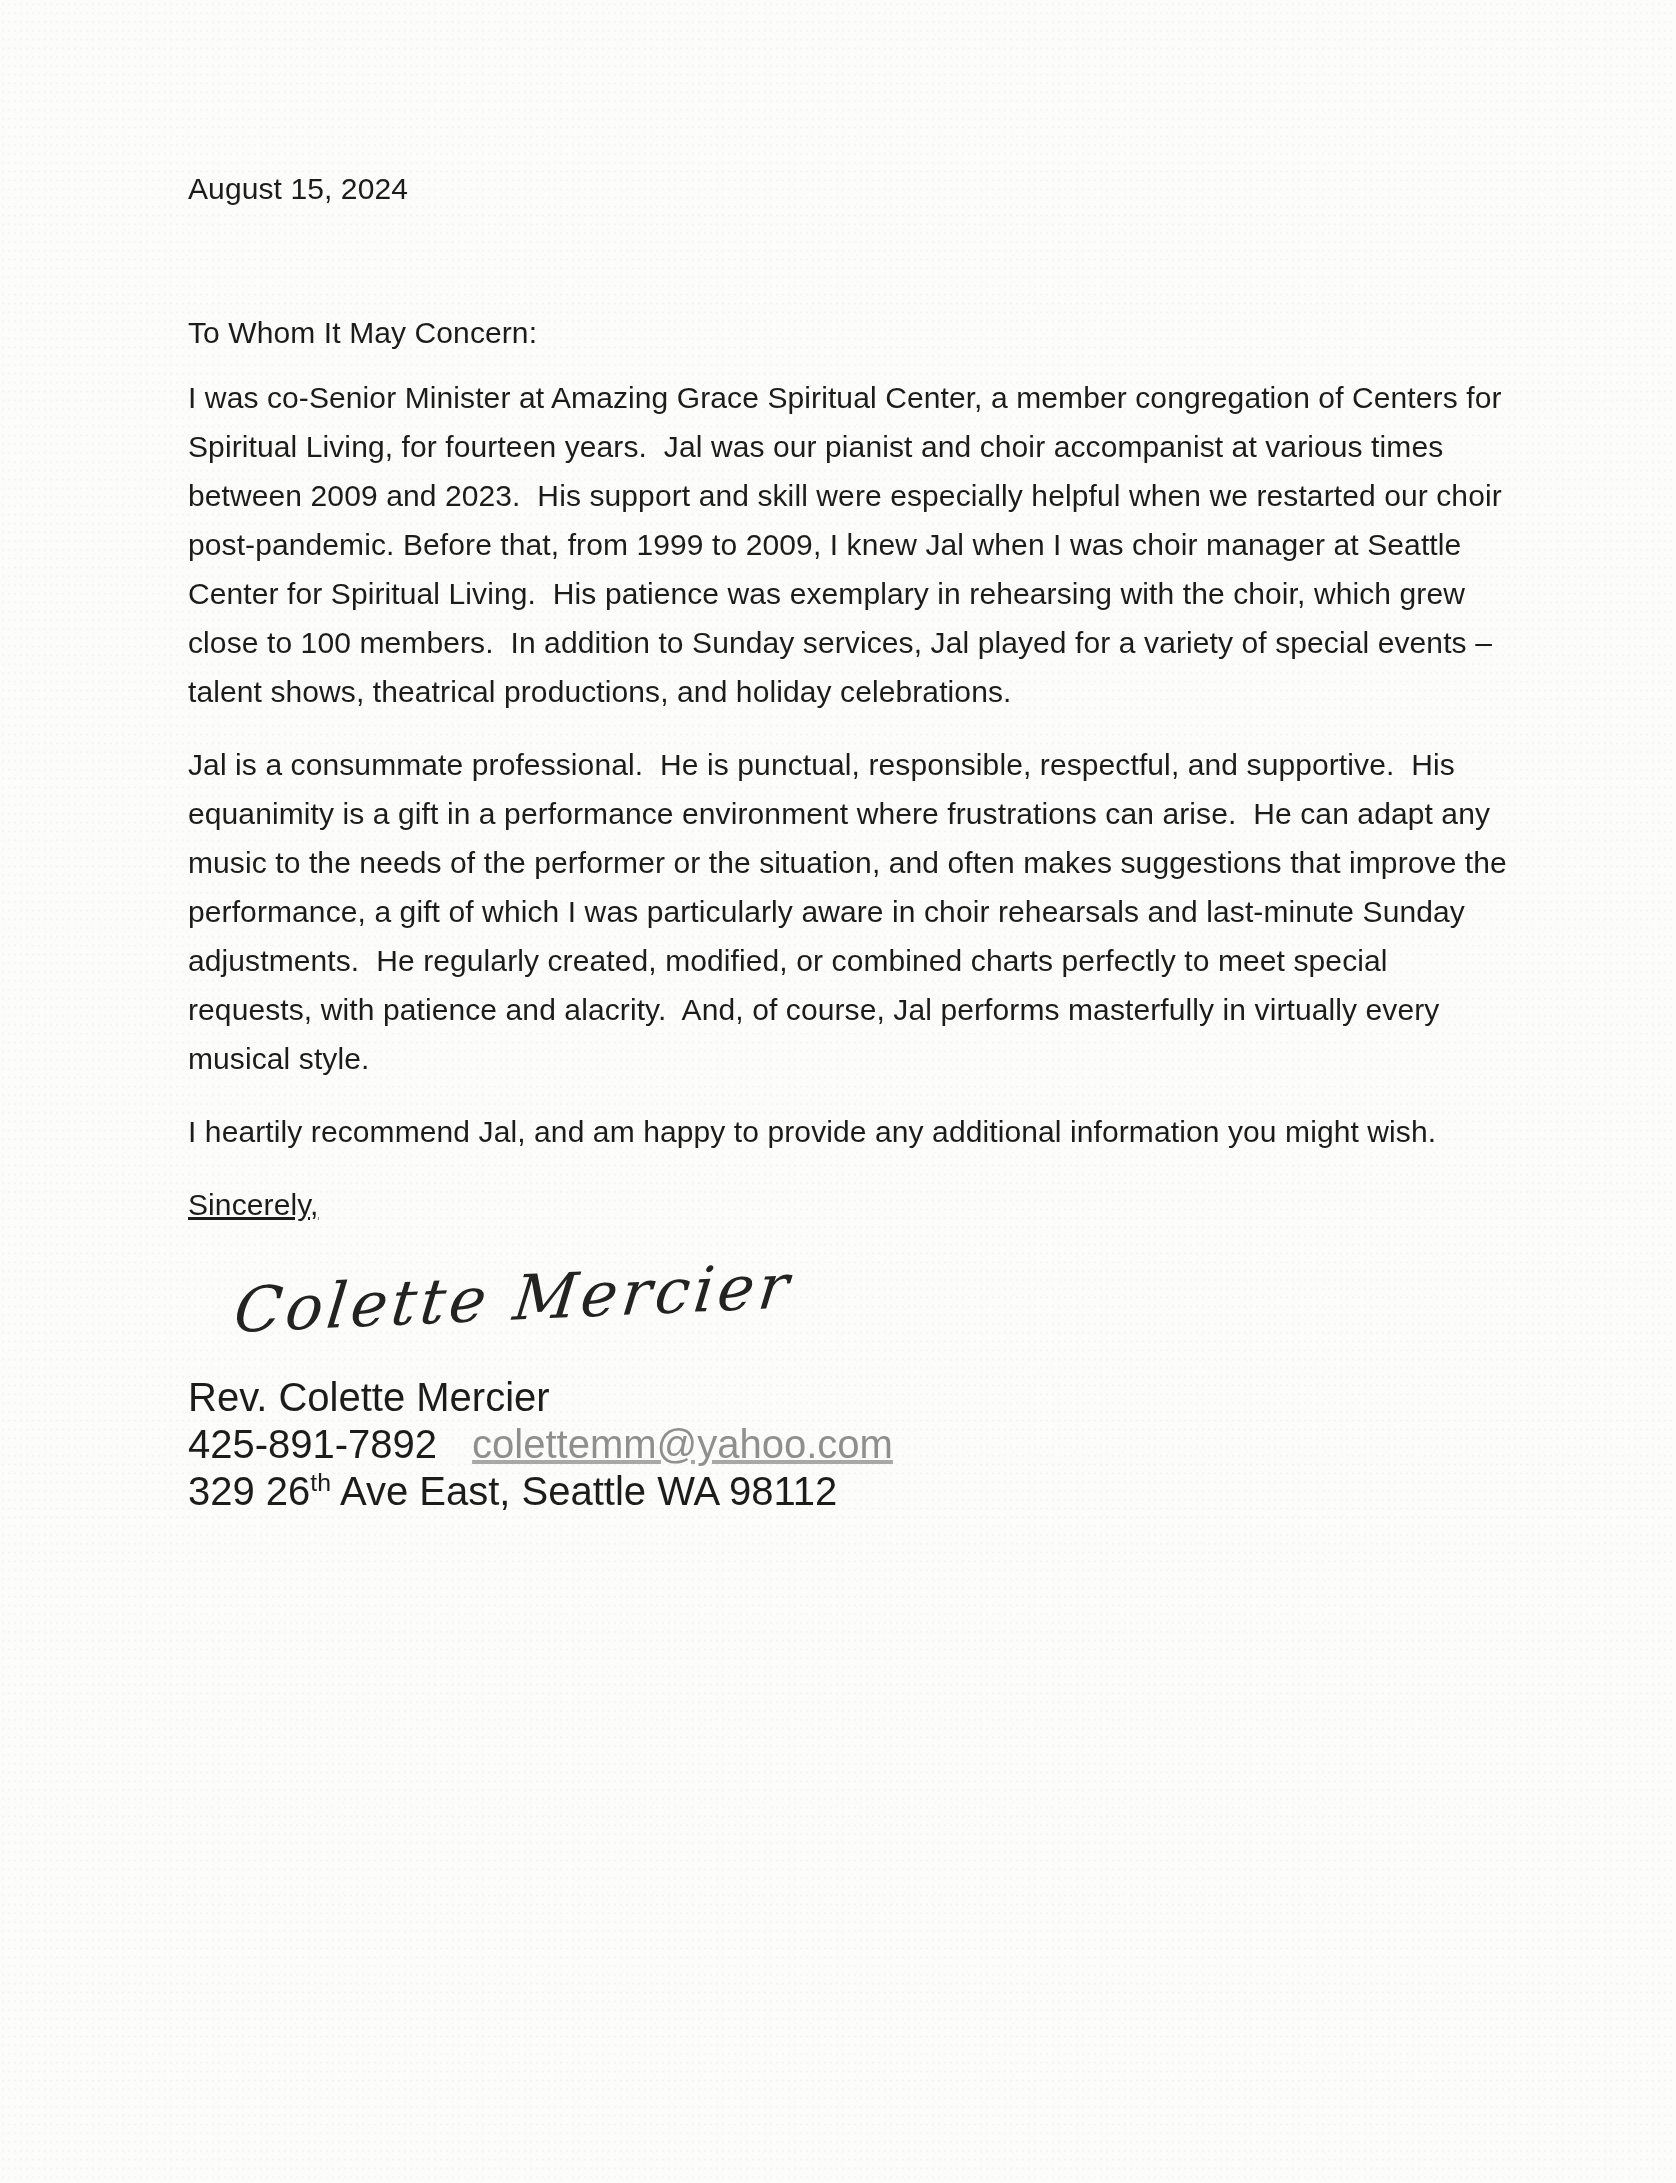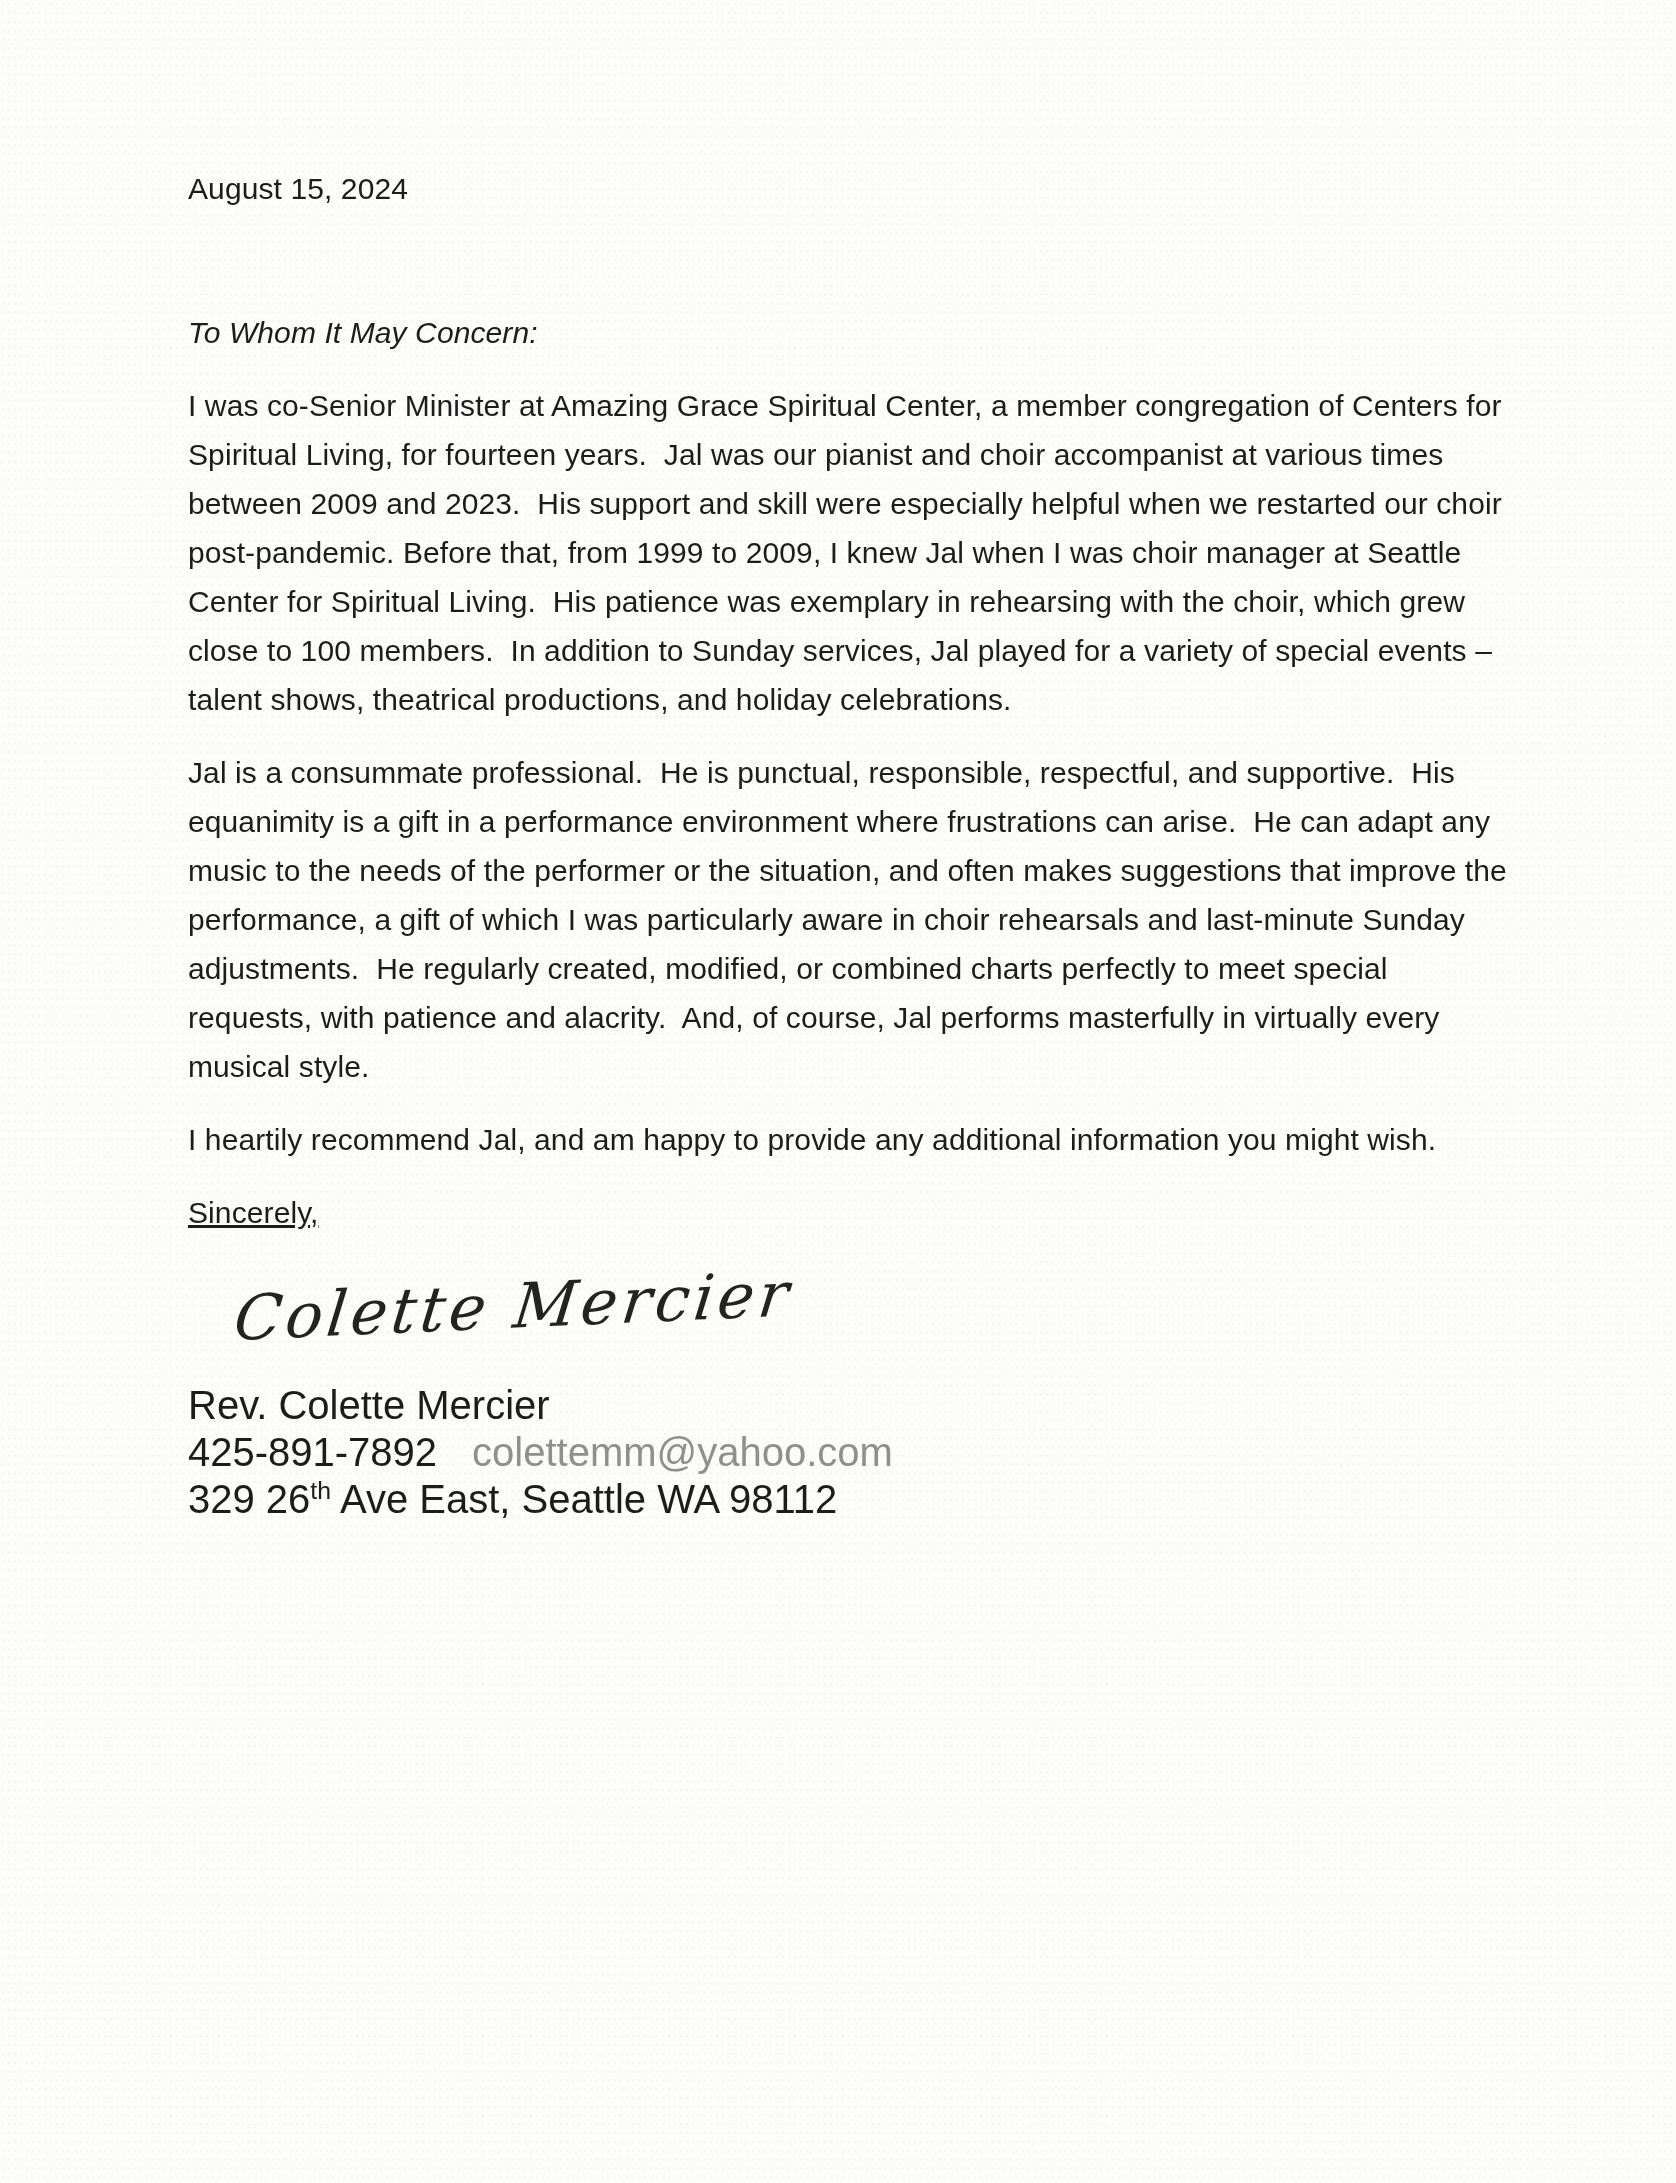--- a/index.html
+++ b/index.html
@@ -34,22 +34,21 @@
     font-size: 30px;
     line-height: 49px;
     margin: 0;
     white-space: pre-wrap;
     letter-spacing: 0.1px;
   }
   .date {
     margin-bottom: 95px;
   }
   .salutation {
-    margin-bottom: 24px;
-    font-style: italic;
+    margin-bottom: 16px;
   }
   .para {
     margin-bottom: 24px;
   }
   .closing {
     margin-top: 4px;
     margin-bottom: 41px;
     text-decoration: underline;
   }
   .signature {
@@ -65,20 +64,21 @@
     letter-spacing: 4px;
     width: fit-content;
   }
   .sender p {
     font-size: 40px;
     line-height: 47px;
     margin: 0;
   }
   .email {
     color: #8f8f8f;
+    text-decoration: underline;
     text-decoration-color: #a8a8a8;
     margin-left: 35px;
     cursor: pointer;
   }
   sup {
     font-size: 62%;
     vertical-align: super;
     line-height: 0;
   }
 </style>

